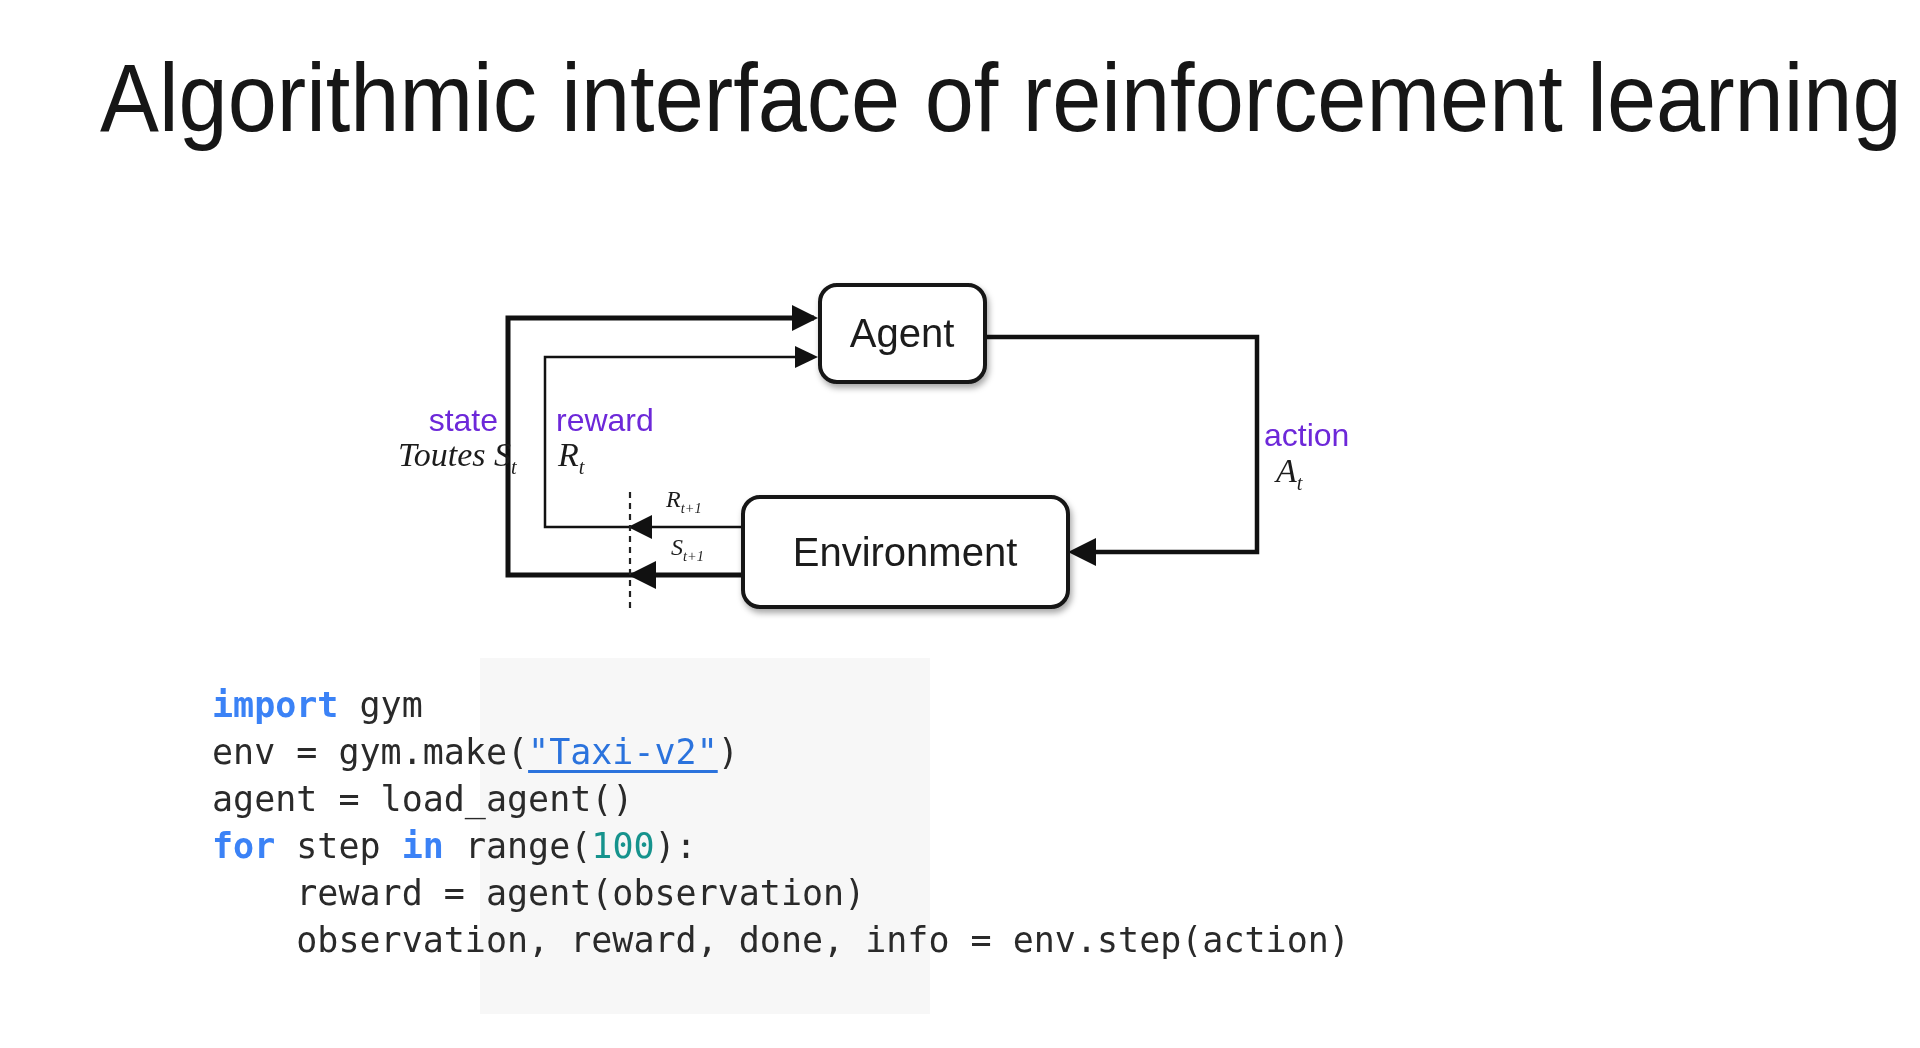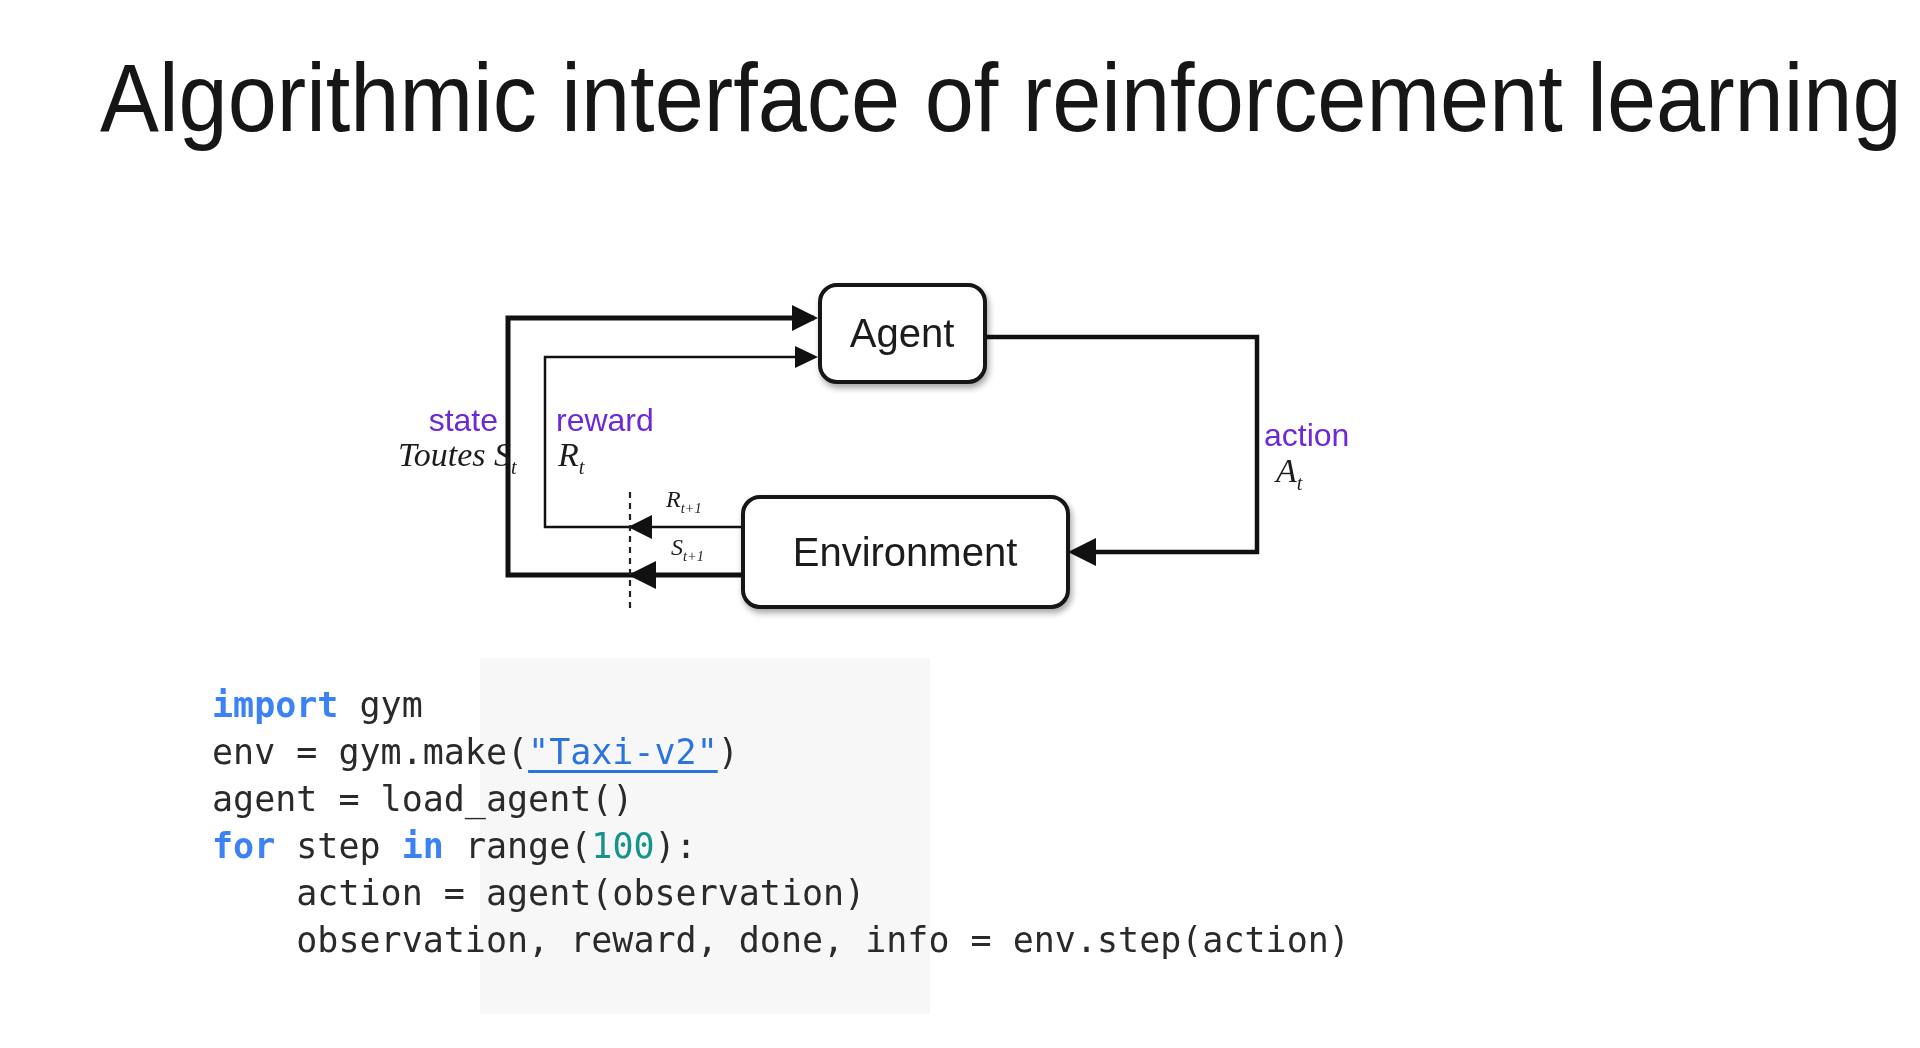--- a/index.html
+++ b/index.html
@@ -143,17 +143,17 @@
   </div>
   <div class="mathlabel math-small" style="left:671px; top:534px;">
     <span>S</span><sub>t+1</sub>
   </div>
 
   <div class="code-block">
       <div class="code-line"><span class="seg-kw">import</span><span class="seg-p"> gym</span></div>
       <div class="code-line"><span class="seg-p">env = gym.make(</span><span class="seg-link">"Taxi-v2"</span><span class="seg-p">)</span></div>
       <div class="code-line"><span class="seg-p">agent = load_agent()</span></div>
       <div class="code-line"><span class="seg-kw">for</span><span class="seg-p"> step </span><span class="seg-kw">in</span><span class="seg-p"> range(</span><span class="seg-num">100</span><span class="seg-p">):</span></div>
-      <div class="code-line"><span class="seg-p">    action = agent(observation)</span></div>
+      <div class="code-line"><span class="seg-p">    reward = agent(observation)</span></div>
       <div class="code-line"><span class="seg-p">    observation, reward, done, info = env.step(action)</span></div>
     </div>
 
 </main>
 
 </body></html>

